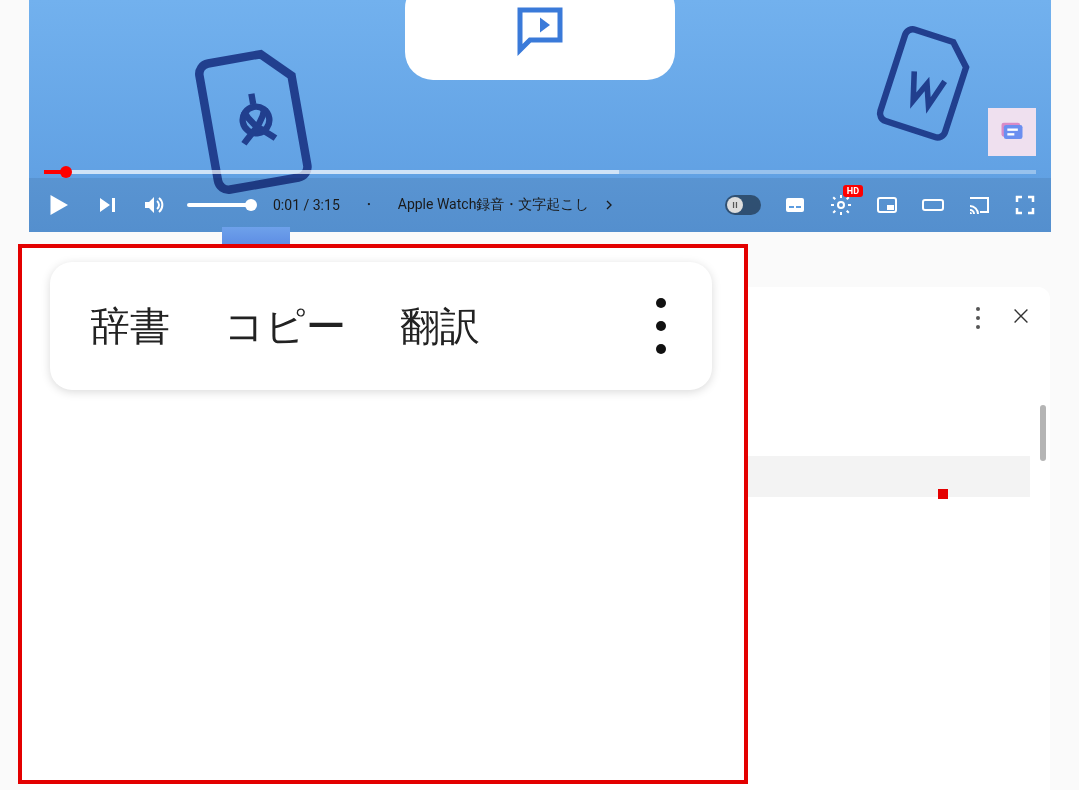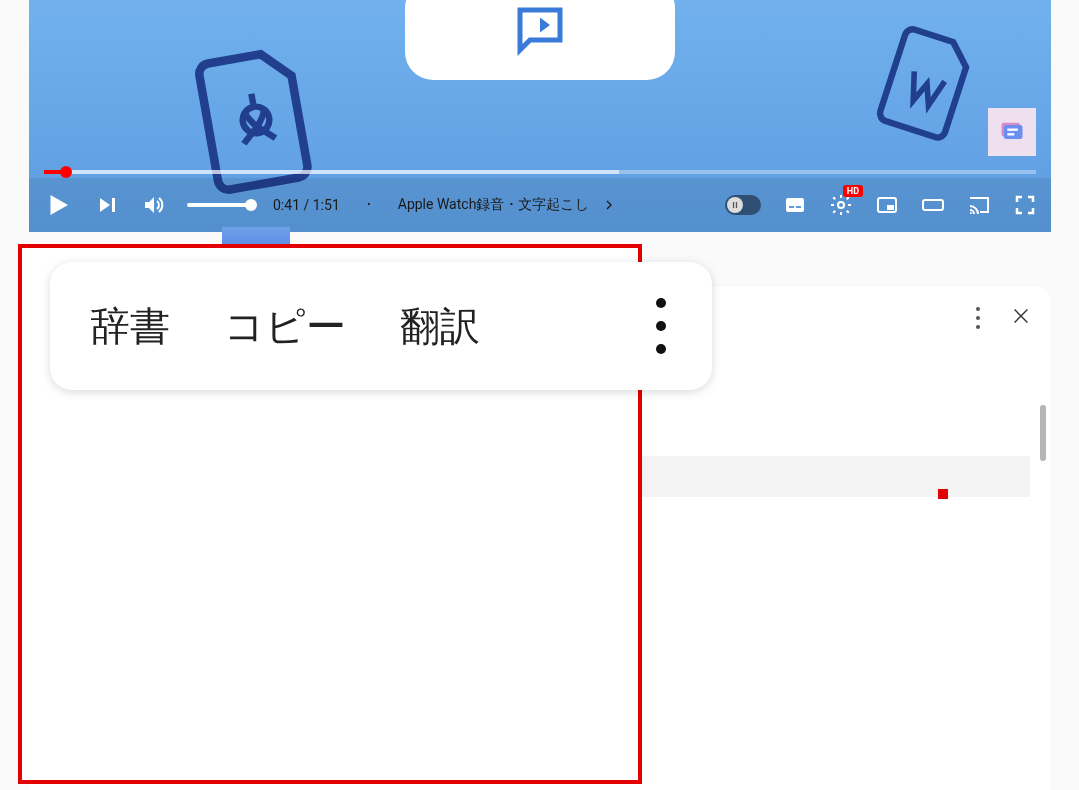--- a/index.html
+++ b/index.html
@@ -100,21 +100,21 @@
     .settings-wrap { position:relative; }
     .hd-badge {
       position:absolute; top:-8px; right:-10px; background:#f00; color:#fff;
       font-size:9px; font-weight:700; padding:1px 4px; border-radius:3px;
     }
 
     .red-box {
       position: absolute;
       left: 18px;
       top: 244px;
-      width: 624px;
+      width: 730px;
       height: 540px;
       border: 4px solid #e30000;
       background: #fff;
     }
     .context-menu {
       position: absolute;
       left: 28px;
       top: 14px;
       width: 662px;
       height: 128px;
@@ -236,23 +236,23 @@
     <div class="ctl">
       <svg viewBox="0 0 24 24">
         <path d="M4 9h4l5-5v16l-5-5H4V9z" fill="#fff"></path>
         <path d="M16 8a5 5 0 0 1 0 8M18 5a9 9 0 0 1 0 14" fill="none" stroke="#fff" stroke-width="2"></path>
       </svg>
     </div>
     <div class="volume-slider">
       <div class="volume-thumb"></div>
     </div>
     <span class="time">
-      <span>0:41</span>
+      <span>0:01</span>
       <span>/</span>
-      <span>1:51</span>
+      <span>3:15</span>
     </span>
     <span class="chapter-dot">・</span>
     <span class="chapter">Apple Watch録音・文字起こし</span>
     <div class="ctl chev">
       <svg viewBox="0 0 24 24" width="16" height="16">
           <path d="M9 6l6 6-6 6" fill="none" stroke="#1a1a1a" stroke-width="2"></path>
         </svg>
     </div>
 
     <div class="spacer"></div>

